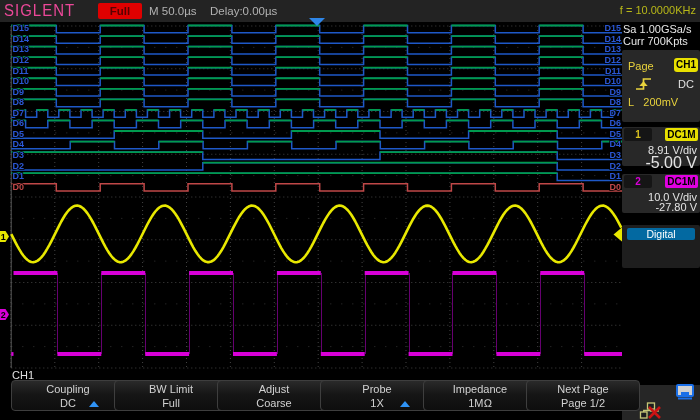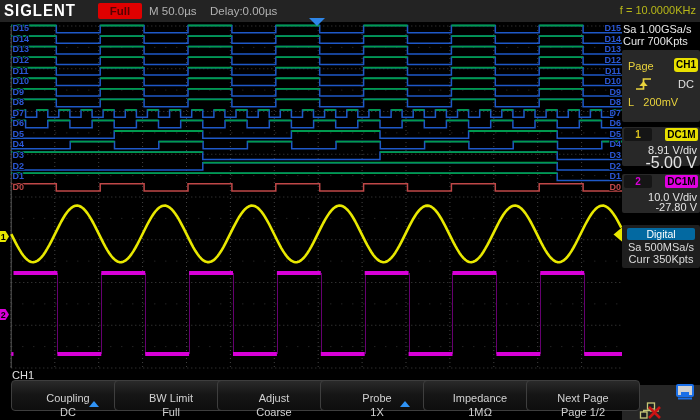--- a/index.html
+++ b/index.html
@@ -1,21 +1,21 @@
 <!DOCTYPE html>
 <html><head><meta charset="utf-8"><style>
 *{margin:0;padding:0;box-sizing:border-box}
 body{width:700px;height:420px;background:#000;position:relative;overflow:hidden;
  font-family:"Liberation Sans",sans-serif;-webkit-font-smoothing:antialiased}
 .abs{position:absolute}
 .panel{position:absolute;left:622px;width:78px;background:#282828;border-radius:2px}
 .rt{text-align:right}
 .btn{position:absolute;top:380px;width:114px;height:31px;border-radius:4px;
  background:linear-gradient(180deg,#2a2a2a,#161616 45%,#0e0e0e);border:1px solid #3e3e3e;
- color:#d2d2d2;font-size:11px;line-height:14px;text-align:center;padding-top:10px}
+ color:#d2d2d2;font-size:11px;line-height:14px;text-align:center;padding-top:1px}
 </style></head><body>
 <svg width="700" height="420" viewBox="0 0 700 420" style="position:absolute;left:0;top:0">
 <line x1="10.9" y1="26.0" x2="10.9" y2="368.0" stroke="#434343" stroke-width="1" stroke-dasharray="1 3"></line>
 <line x1="54.8" y1="26.0" x2="54.8" y2="368.0" stroke="#434343" stroke-width="1" stroke-dasharray="1 3"></line>
 <line x1="98.7" y1="26.0" x2="98.7" y2="368.0" stroke="#434343" stroke-width="1" stroke-dasharray="1 3"></line>
 <line x1="142.6" y1="26.0" x2="142.6" y2="368.0" stroke="#434343" stroke-width="1" stroke-dasharray="1 3"></line>
 <line x1="186.5" y1="26.0" x2="186.5" y2="368.0" stroke="#434343" stroke-width="1" stroke-dasharray="1 3"></line>
 <line x1="230.4" y1="26.0" x2="230.4" y2="368.0" stroke="#434343" stroke-width="1" stroke-dasharray="1 3"></line>
 <line x1="274.3" y1="26.0" x2="274.3" y2="368.0" stroke="#434343" stroke-width="1" stroke-dasharray="1 3"></line>
 <line x1="318.2" y1="26.0" x2="318.2" y2="368.0" stroke="#434343" stroke-width="1" stroke-dasharray="1 3"></line>
@@ -233,21 +233,21 @@
 <text x="12.5" y="189.6" font-size="9" font-weight="bold" fill="#c04848" style="paint-order:stroke" stroke="#000" stroke-width="1.6">D0</text>
 <text x="621" y="189.6" text-anchor="end" font-size="9" font-weight="bold" fill="#c04848" style="paint-order:stroke" stroke="#000" stroke-width="1.6">D0</text>
 <polygon points="0,231 5.5,231 9,236.5 5.5,242 0,242" fill="#e8e800"></polygon>
 <text x="0.8" y="240" font-size="9" font-weight="bold" fill="#000">1</text>
 <polygon points="0,309 5.5,309 9,314.5 5.5,320 0,320" fill="#d800d8"></polygon>
 <text x="0.8" y="318" font-size="9" font-weight="bold" fill="#000">2</text>
 <polygon points="613.5,234.5 622.5,227 622.5,242 " fill="#e8e800"></polygon>
 </svg>
 
 <div class="abs" style="left:0;top:0;width:700px;height:22px;background:#232323"></div>
-<div class="abs" style="left:4px;top:2px;color:#ffffff;font-size:15px;font-weight:bold;letter-spacing:1px;transform:scaleY(1.05)">SIGLENT</div>
+<div class="abs" style="left:4px;top:2px;color:#ec4899;font-size:15px;font-weight:normal;letter-spacing:1px;transform:scaleY(1.05)">SIGLENT</div>
 <div class="abs" style="left:98px;top:3px;width:44px;height:16px;background:#df0000;border-radius:2px;color:#5a0000;font-size:11.5px;font-weight:bold;text-align:center;line-height:16px">Full</div>
 <div class="abs" style="left:149px;top:5px;color:#b2b2b2;font-size:11.5px">M 50.0µs</div>
 <div class="abs" style="left:308.5px;top:18px;width:0;height:0;border-left:8.5px solid transparent;border-right:8.5px solid transparent;border-top:8.8px solid #2e86e8"></div>
 <div class="abs" style="left:210px;top:5px;color:#b2b2b2;font-size:11.5px">Delay:0.00µs</div>
 <div class="abs" style="left:560px;top:4px;width:136px;color:#b8b818;font-size:11px;text-align:right">f = 10.0000KHz</div>
 
 <div class="abs" style="left:623px;top:24px;color:#e6e6e6;font-size:11px;line-height:11.5px">Sa 1.00GSa/s<br>Curr 700Kpts</div>
 
 <div class="panel" style="top:50px;height:72px">
   <div class="abs" style="left:6px;top:10px;color:#e8d23c;font-size:11px">Page</div>
@@ -269,21 +269,20 @@
 
 <div class="panel" style="top:174px;height:39px">
   <div class="abs" style="left:2px;top:1px;width:28px;height:13px;background:#151515;border-radius:2px;color:#d800d8;font-size:10px;font-weight:bold;text-align:center;line-height:13px">2</div>
   <div class="abs" style="right:2px;top:1px;width:33px;height:13px;background:#e000e0;border-radius:2px;color:#000;font-size:10px;font-weight:bold;text-align:center;line-height:13px">DC1M</div>
   <div class="abs rt" style="right:3px;top:17px;width:72px;color:#e4e4e4;font-size:11px">10.0 V/div</div>
   <div class="abs rt" style="right:3px;top:27px;width:72px;color:#e4e4e4;font-size:11px">-27.80 V</div>
 </div>
 
 <div class="panel" style="top:225px;height:43px;background:#1e1e1e">
   <div class="abs" style="left:5px;top:3px;width:68px;height:12px;background:#0369a1;border-radius:2px;color:#fff;font-size:10.5px;text-align:center;line-height:12px">Digital</div>
-  <div class="abs" style="left:0;top:17px;width:78px;color:#dcdcdc;font-size:11px;text-align:center;line-height:11.5px">Sa 500MSa/s<br>Curr 350Kpts</div>
 </div>
 
 <div class="abs" style="left:12px;top:369px;color:#e0e0e0;font-size:11px">CH1</div>
 <div class="abs" style="left:622px;top:385px;width:78px;height:35px;background:#262626"></div>
 
 <div class="btn" style="left:11px">Coupling<br>DC</div>
 <div class="btn" style="left:114px">BW Limit<br>Full</div>
 <div class="btn" style="left:217px">Adjust<br>Coarse</div>
 <div class="btn" style="left:320px">Probe<br>1X</div>
 <div class="btn" style="left:423px">Impedance<br>1MΩ</div>

